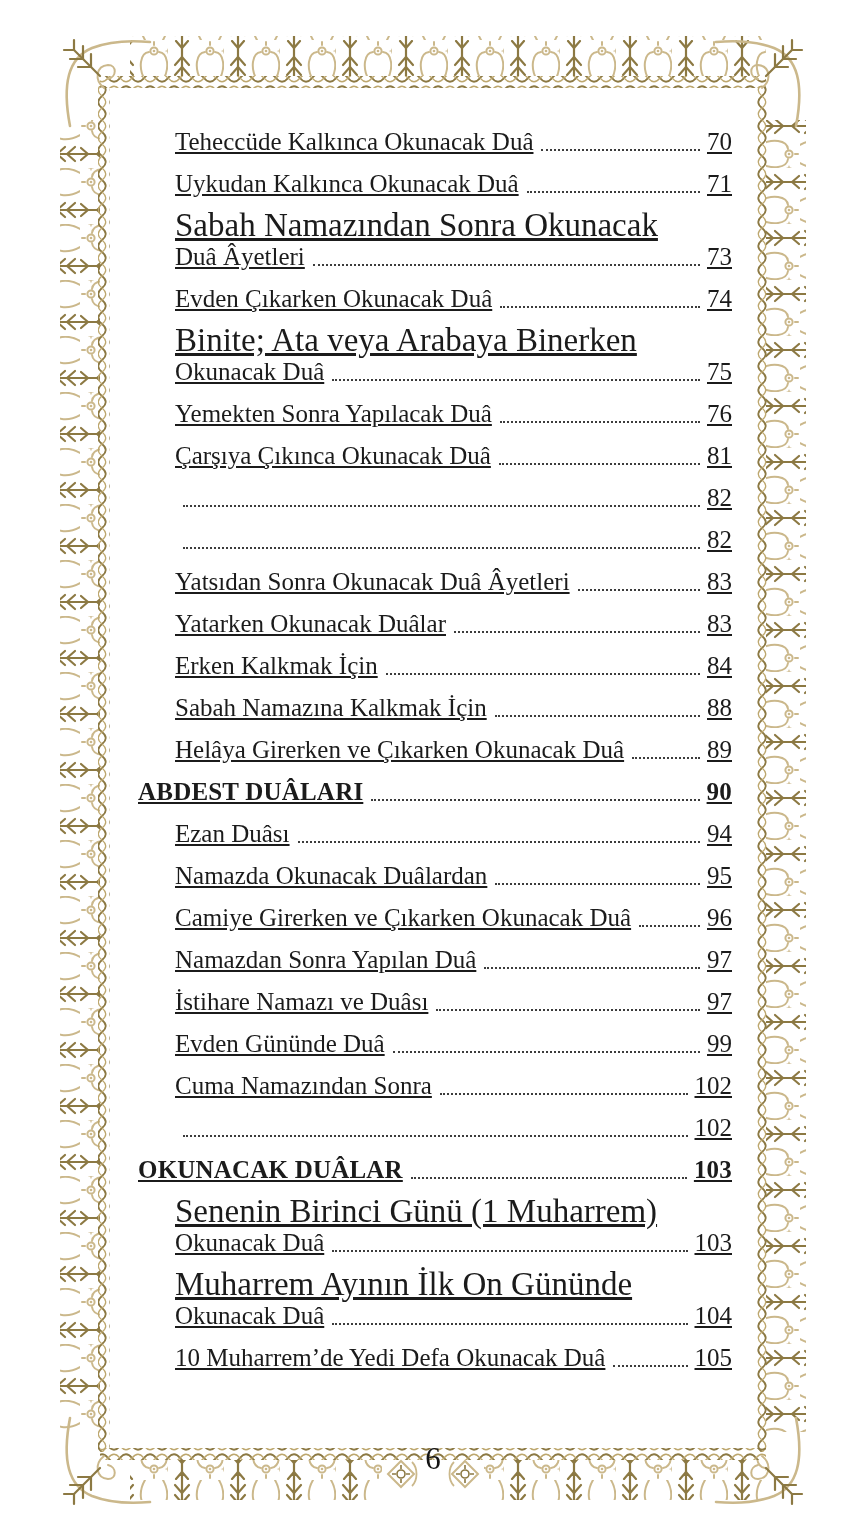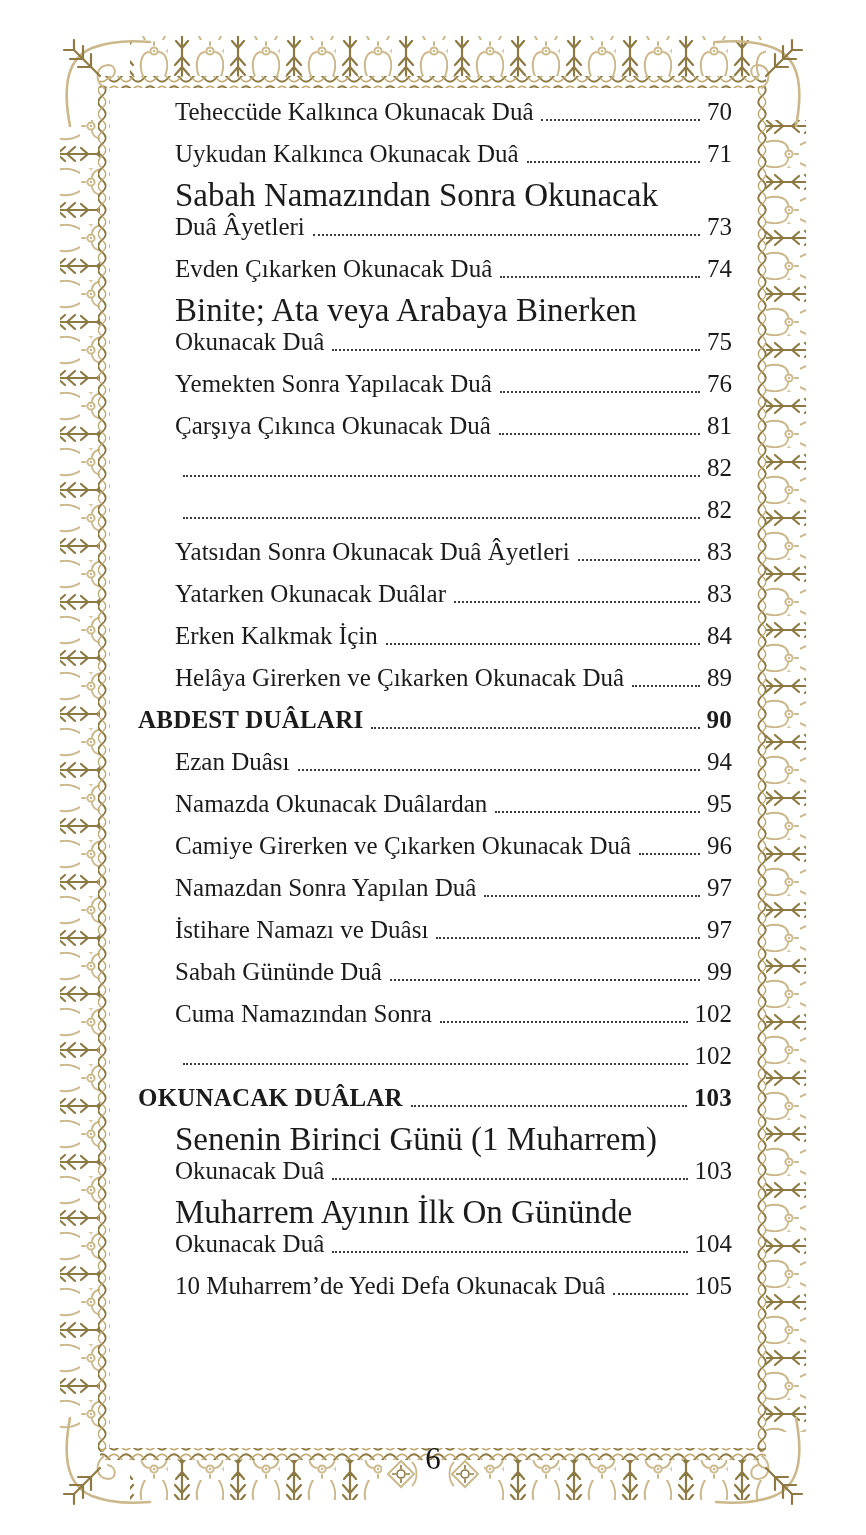--- a/index.html
+++ b/index.html
@@ -18,22 +18,23 @@
   .border-svg {
     position: absolute;
     top: 0; left: 0;
     width: 866px;
     height: 1535px;
     pointer-events: none;
   }
   .toc {
     position: absolute;
     left: 138px;
-    top: 96px;
+    top: 126px;
     width: 594px;
+    text-decoration: underline;
   }
   .entry {
     margin-bottom: 11px;
   }
   .entry.indented { padding-left: 37px; }
   .entry.bold {
     font-weight: bold;
     letter-spacing: 0.2px;
   }
   .wrap-line {
@@ -248,20 +249,27 @@
   </div>
     <div class="entry indented">
     <div class="main-line">
       <span class="entry-title">Erken Kalkmak İçin</span>
       <span class="leader"></span>
       <span class="page-num">84</span>
     </div>
   </div>
     <div class="entry indented">
     <div class="main-line">
+      <span class="entry-title">Sabah Namazına Kalkmak İçin</span>
+      <span class="leader"></span>
+      <span class="page-num">88</span>
+    </div>
+  </div>
+    <div class="entry indented">
+    <div class="main-line">
       <span class="entry-title">Helâya Girerken ve Çıkarken Okunacak Duâ</span>
       <span class="leader"></span>
       <span class="page-num">89</span>
     </div>
   </div>
     <div class="entry bold">
     <div class="main-line">
       <span class="entry-title">ABDEST DUÂLARI</span>
       <span class="leader"></span>
       <span class="page-num">90</span>
@@ -297,21 +305,21 @@
   </div>
     <div class="entry indented">
     <div class="main-line">
       <span class="entry-title">İstihare Namazı ve Duâsı</span>
       <span class="leader"></span>
       <span class="page-num">97</span>
     </div>
   </div>
     <div class="entry indented">
     <div class="main-line">
-      <span class="entry-title">Sabah Gününde Duâ</span>
+      <span class="entry-title">Evden Gününde Duâ</span>
       <span class="leader"></span>
       <span class="page-num">99</span>
     </div>
   </div>
     <div class="entry indented">
     <div class="main-line">
       <span class="entry-title">Cuma Namazından Sonra</span>
       <span class="leader"></span>
       <span class="page-num">102</span>
     </div>

